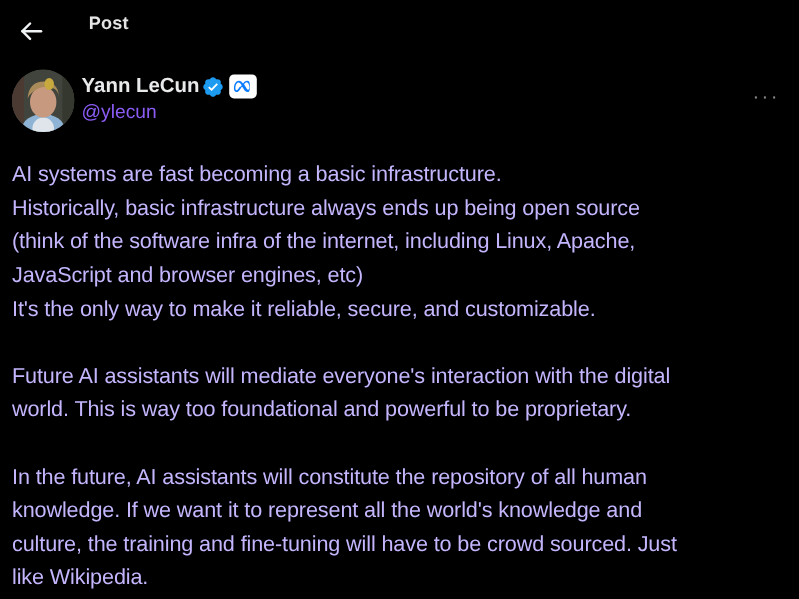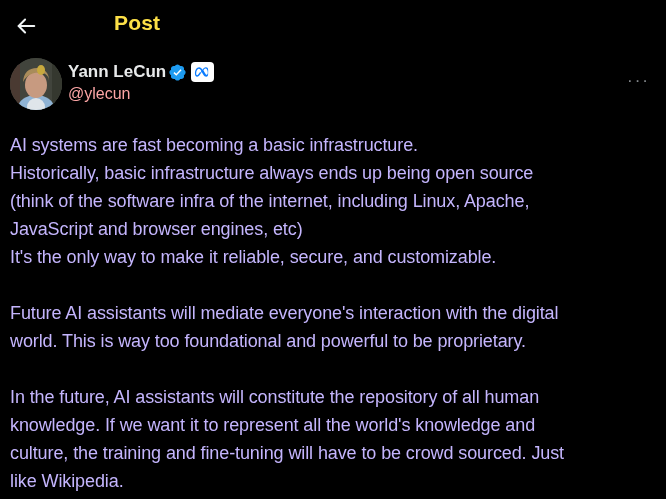--- a/index.html
+++ b/index.html
@@ -19,42 +19,42 @@
   }
   .back-btn{
     position:absolute;left:10px;top:10px;
     width:32px;height:32px;border:none;background:transparent;
     color:#eff3f4;cursor:pointer;padding:0;
     display:flex;align-items:center;justify-content:center;
   }
   .back-btn svg{display:block;}
   .header-title{
     position:absolute;left:74px;top:11px;
-    font-size:21px;font-weight:700;color:#fde047;letter-spacing:0.2px;margin-left:40px;
+    font-size:15px;font-weight:700;color:#e5e5e5;letter-spacing:0.2px;
   }
   
   .author-row{position:absolute;left:10px;top:58px;right:10px;height:54px;}
   .avatar{
     position:absolute;left:0;top:0;width:52px;height:52px;
     border-radius:50%;overflow:hidden;cursor:pointer;background:#3c3f38;
   }
   .avatar svg{display:block;}
   .author-meta{position:absolute;left:58px;top:4px;}
   .name-line{display:flex;align-items:center;gap:2px;}
   .author-name{
     font-size:17px;font-weight:700;color:#e7e9ea;cursor:pointer;white-space:nowrap;
   }
   .verified{width:19px;height:19px;display:inline-flex;}
   .meta-badge{
     width:23px;height:20px;background:#ffffff;border-radius:4px;
     display:inline-flex;align-items:center;justify-content:center;
     margin-left:2px;
   }
   .author-handle{
-    margin-top:3px;font-size:16px;color:#fca5a5;cursor:pointer;
+    margin-top:3px;font-size:16px;color:#8b5cf6;cursor:pointer;
   }
   .more-btn{
     position:absolute;right:2px;top:10px;
     background:transparent;border:none;color:#85898d;cursor:pointer;
     font-size:17px;letter-spacing:2px;line-height:1;padding:4px;
     font-family:"Liberation Sans",sans-serif;
   }
   
   .post-body{
     position:absolute;left:10px;top:131px;width:650px;

